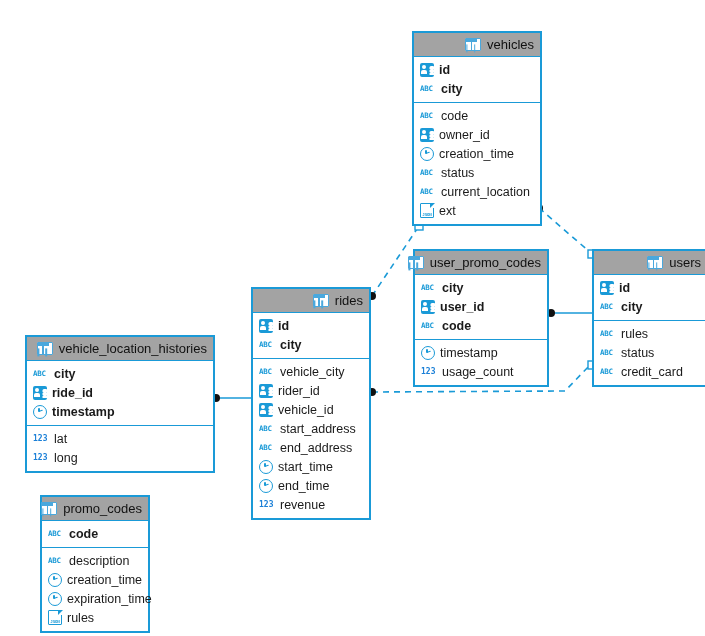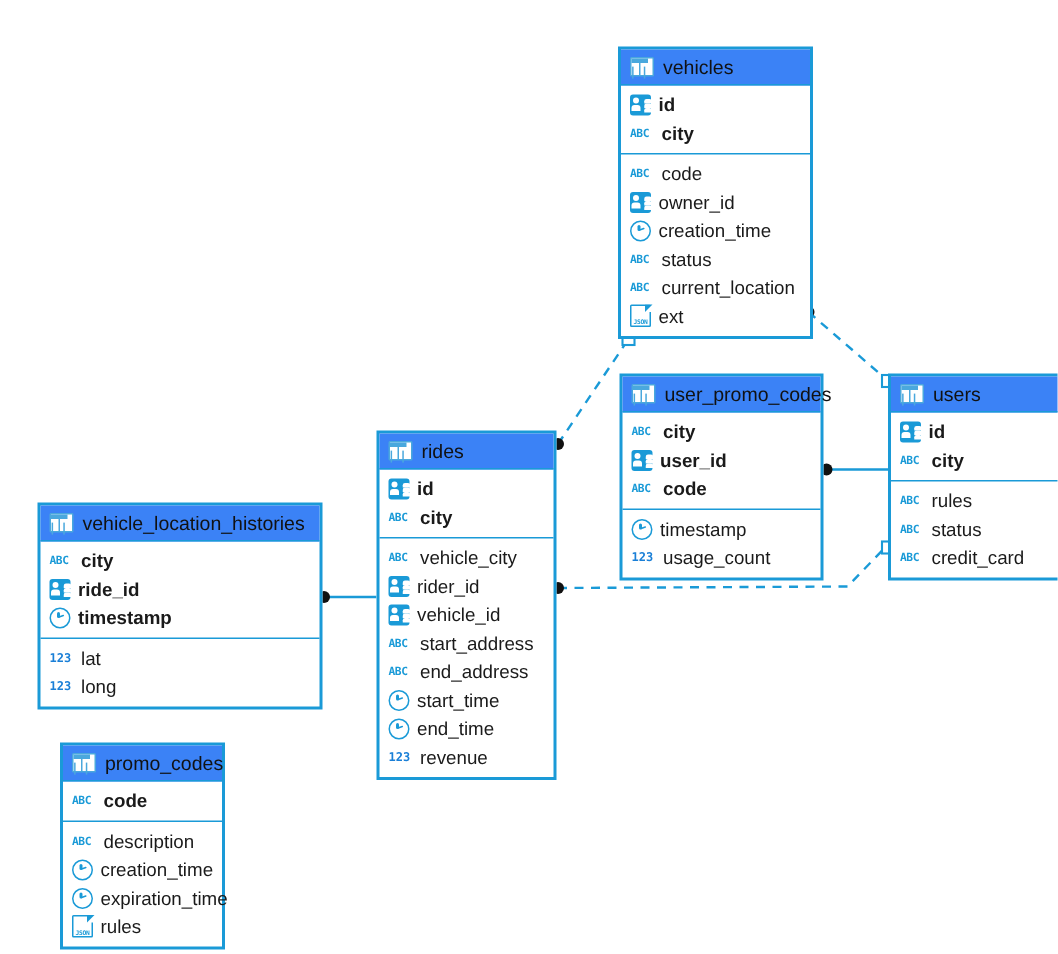--- a/index.html
+++ b/index.html
@@ -13,24 +13,24 @@
 
   .table-node{
     position:absolute;
     background:#ffffff;
     border:2px solid #1a9ad7;
     box-sizing:border-box;
     z-index:2;
   }
   .tbl-header{
     height:24px;
-    display:flex;align-items:center;justify-content:flex-start;
+    display:flex;align-items:center;justify-content:flex-end;
     gap:6px;
     border-bottom:1px solid #1a9ad7;
-    background:#3b82f6;
+    background:#a3a3a3;
     font-size:13px;color:#111111;
     padding:0 6px;
     box-sizing:border-box;
   }
   .tbl-title{white-space:nowrap;}
   .tbl-section{padding:3px 0 4px 0;box-sizing:border-box;}
   .tbl-section.pk{border-bottom:1px solid #1a9ad7;}
   .row{
     display:flex;align-items:center;gap:5px;
     height:19px;padding:0 6px;font-size:12.5px;color:#1a1a1a;

